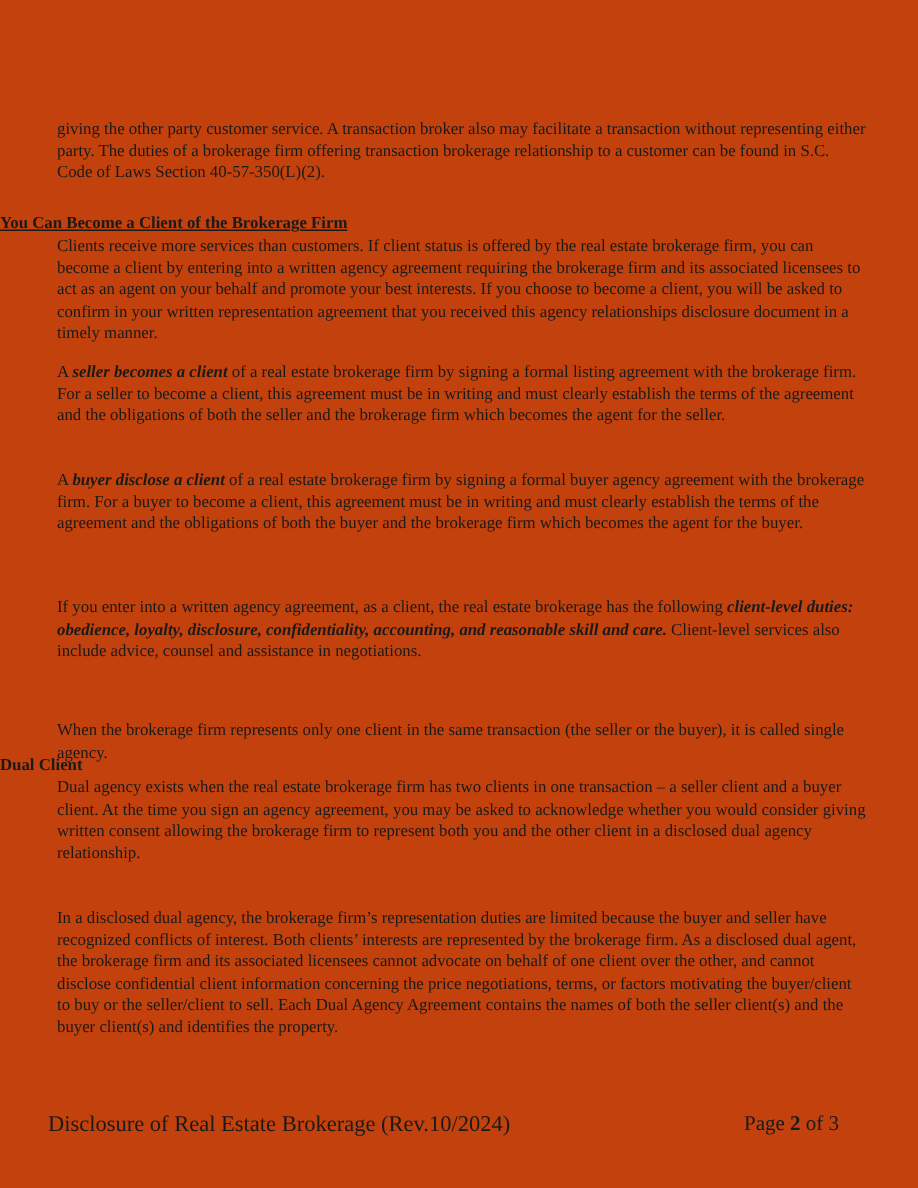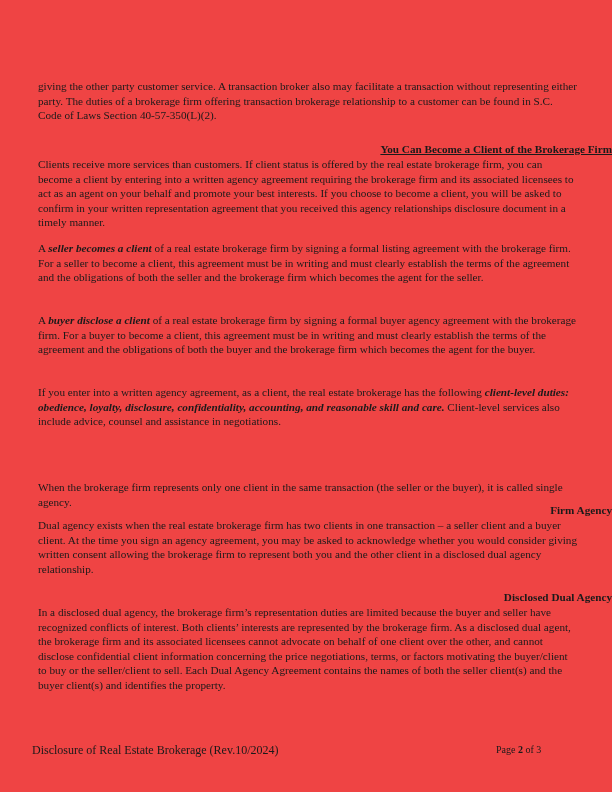--- a/index.html
+++ b/index.html
@@ -1,53 +1,52 @@
 <!DOCTYPE html>
 <html><head>
 <meta charset="utf-8">
 <style>
   html, body { margin: 0; padding: 0; background: #ffffff; }
   body { width: 612px; height: 792px; position: relative; overflow: hidden;
          font-family: "Liberation Serif", serif; color: #1a1a1a; font-size: 11.2px; line-height: 14.6px; }
-  .page { position: absolute; left: 0; top: 0; width: 612px; height: 792px; background: #ef4444; }
+  .page { position: absolute; left: 0; top: 0; width: 612px; height: 792px; background: #c2410c; }
   .block { position: absolute; left: 38px; width: 540px; margin: 0; }
-  .heading { position: absolute; left: 0; width: 612px; text-align: right; font-weight: bold; margin: 0; }
+  .heading { position: absolute; left: 0; width: 612px; text-align: left; font-weight: bold; margin: 0; }
   .heading.u { text-decoration: underline; }
   .bi { font-weight: bold; font-style: italic; text-align: center; }
-  .footer-left { position: absolute; left: 32px; top: 743px; font-size: 12px; }
-  .footer-right { position: absolute; left: 496px; top: 743px; font-size: 10px; }
+  .footer-left { position: absolute; left: 32px; top: 743px; font-size: 15px; }
+  .footer-right { position: absolute; left: 496px; top: 743px; font-size: 14px; }
   .footer-right b { font-weight: bold; }
 </style>
 </head>
 <body>
 
 <div class="page">
 
   <p class="block" style="top:79px;">giving the other party customer service. A transaction broker also may facilitate a transaction without representing either party. The duties of a brokerage firm offering transaction brokerage relationship to a customer can be found in S.C. Code of Laws Section 40-57-350(L)(2).</p>
 
   <p class="heading u" style="top:142px;">You Can Become a Client of the Brokerage Firm</p>
   <p class="block" style="top:157px;">Clients receive more services than customers. If client status is offered by the real estate brokerage firm, you can become a client by entering into a written agency agreement requiring the brokerage firm and its associated licensees to act as an agent on your behalf and promote your best interests. If you choose to become a client, you will be asked to confirm in your written representation agreement that you received this agency relationships disclosure document in a timely manner.</p>
 
   <p class="block" style="top:241px;">
     <span>A </span><span class="bi">seller becomes a client</span><span> of a real estate brokerage firm by signing a formal listing agreement with the brokerage firm. For a seller to become a client, this agreement must be in writing and must clearly establish the terms of the agreement and the obligations of both the seller and the brokerage firm which becomes the agent for the seller.</span>
   </p>
 
   <p class="block" style="top:313px;">
     <span>A </span><span class="bi">buyer disclose a client</span><span> of a real estate brokerage firm by signing a formal buyer agency agreement with the brokerage firm. For a buyer to become a client, this agreement must be in writing and must clearly establish the terms of the agreement and the obligations of both the buyer and the brokerage firm which becomes the agent for the buyer.</span>
   </p>
 
-  <p class="block" style="top:385px;">
+  <p class="block" style="top:398px;">
     <span>If you enter into a written agency agreement, as a client, the real estate brokerage has the following </span><span class="bi">client-level duties: obedience, loyalty, disclosure, confidentiality, accounting, and reasonable skill and care.</span><span> Client-level services also include advice, counsel and assistance in negotiations.</span>
   </p>
 
   <p class="block" style="top:461px;margin-top:19px;">When the brokerage firm represents only one client in the same transaction (the seller or the buyer), it is called single agency.</p>
 
-  <p class="heading" style="top:503px;">Firm Agency</p>
+  <p class="heading" style="top:503px;">Dual Client</p>
   <p class="block" style="top:518px;">Dual agency exists when the real estate brokerage firm has two clients in one transaction – a seller client and a buyer client. At the time you sign an agency agreement, you may be asked to acknowledge whether you would consider giving written consent allowing the brokerage firm to represent both you and the other client in a disclosed dual agency relationship.</p>
 
-  <p class="heading" style="top:590px;">Disclosed Dual Agency</p>
   <p class="block" style="top:605px;">In a disclosed dual agency, the brokerage firm’s representation duties are limited because the buyer and seller have recognized conflicts of interest. Both clients’ interests are represented by the brokerage firm. As a disclosed dual agent, the brokerage firm and its associated licensees cannot advocate on behalf of one client over the other, and cannot disclose confidential client information concerning the price negotiations, terms, or factors motivating the buyer/client to buy or the seller/client to sell. Each Dual Agency Agreement contains the names of both the seller client(s) and the buyer client(s) and identifies the property.</p>
 
   <div class="footer-left">Disclosure of Real Estate Brokerage (Rev.10/2024)</div>
   <div class="footer-right">
     <span>Page </span><b>2</b><span> of 3</span>
   </div>
 </div>
 
 </body></html>

